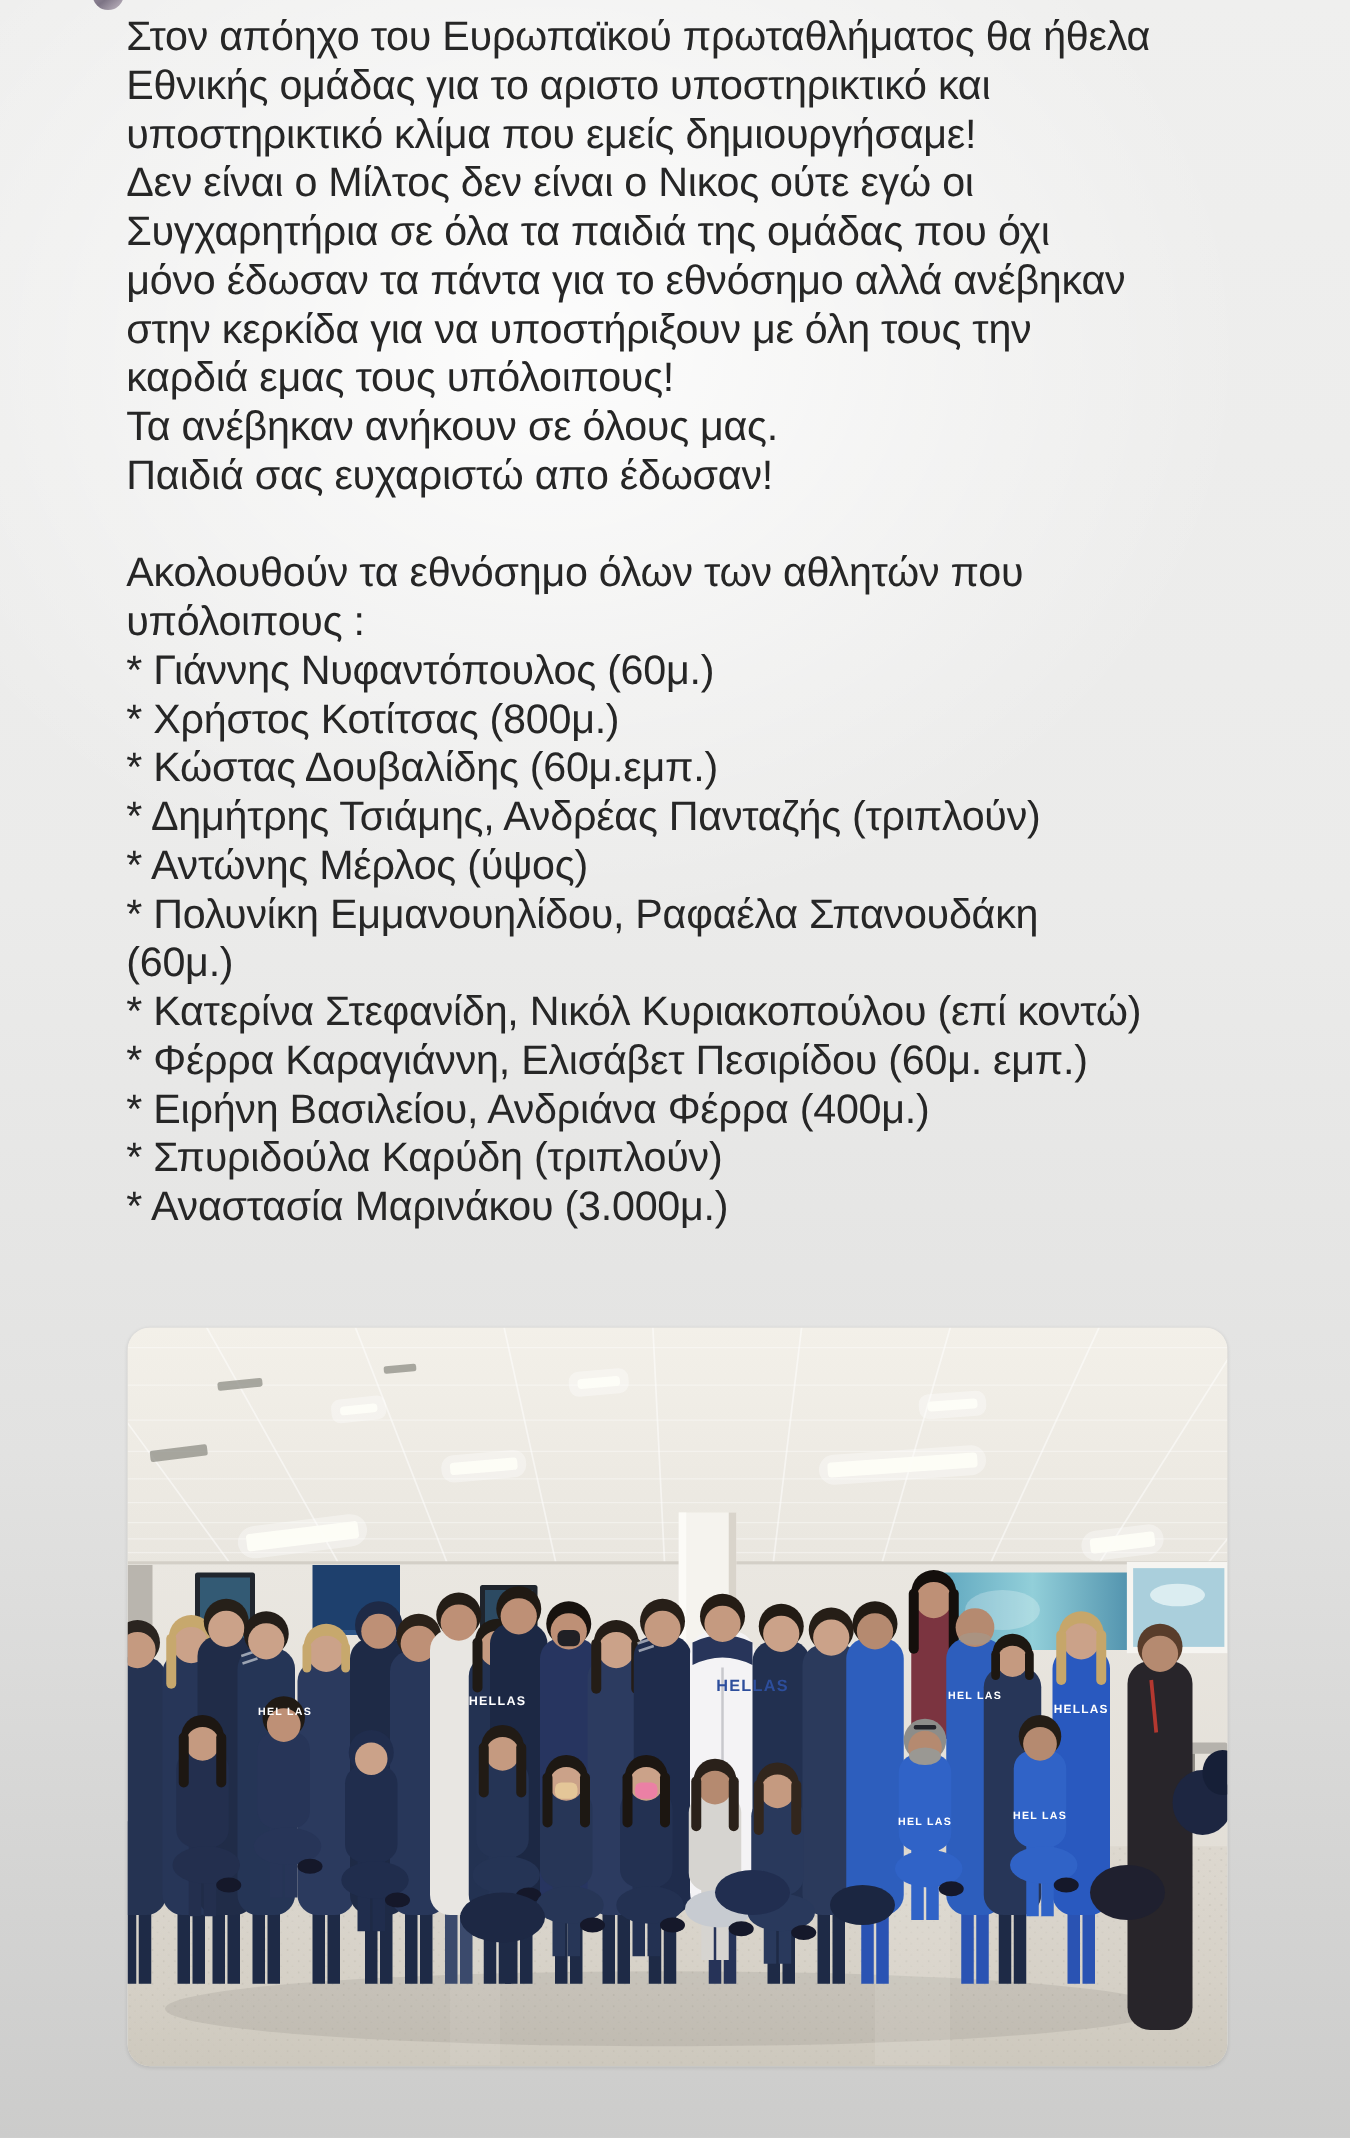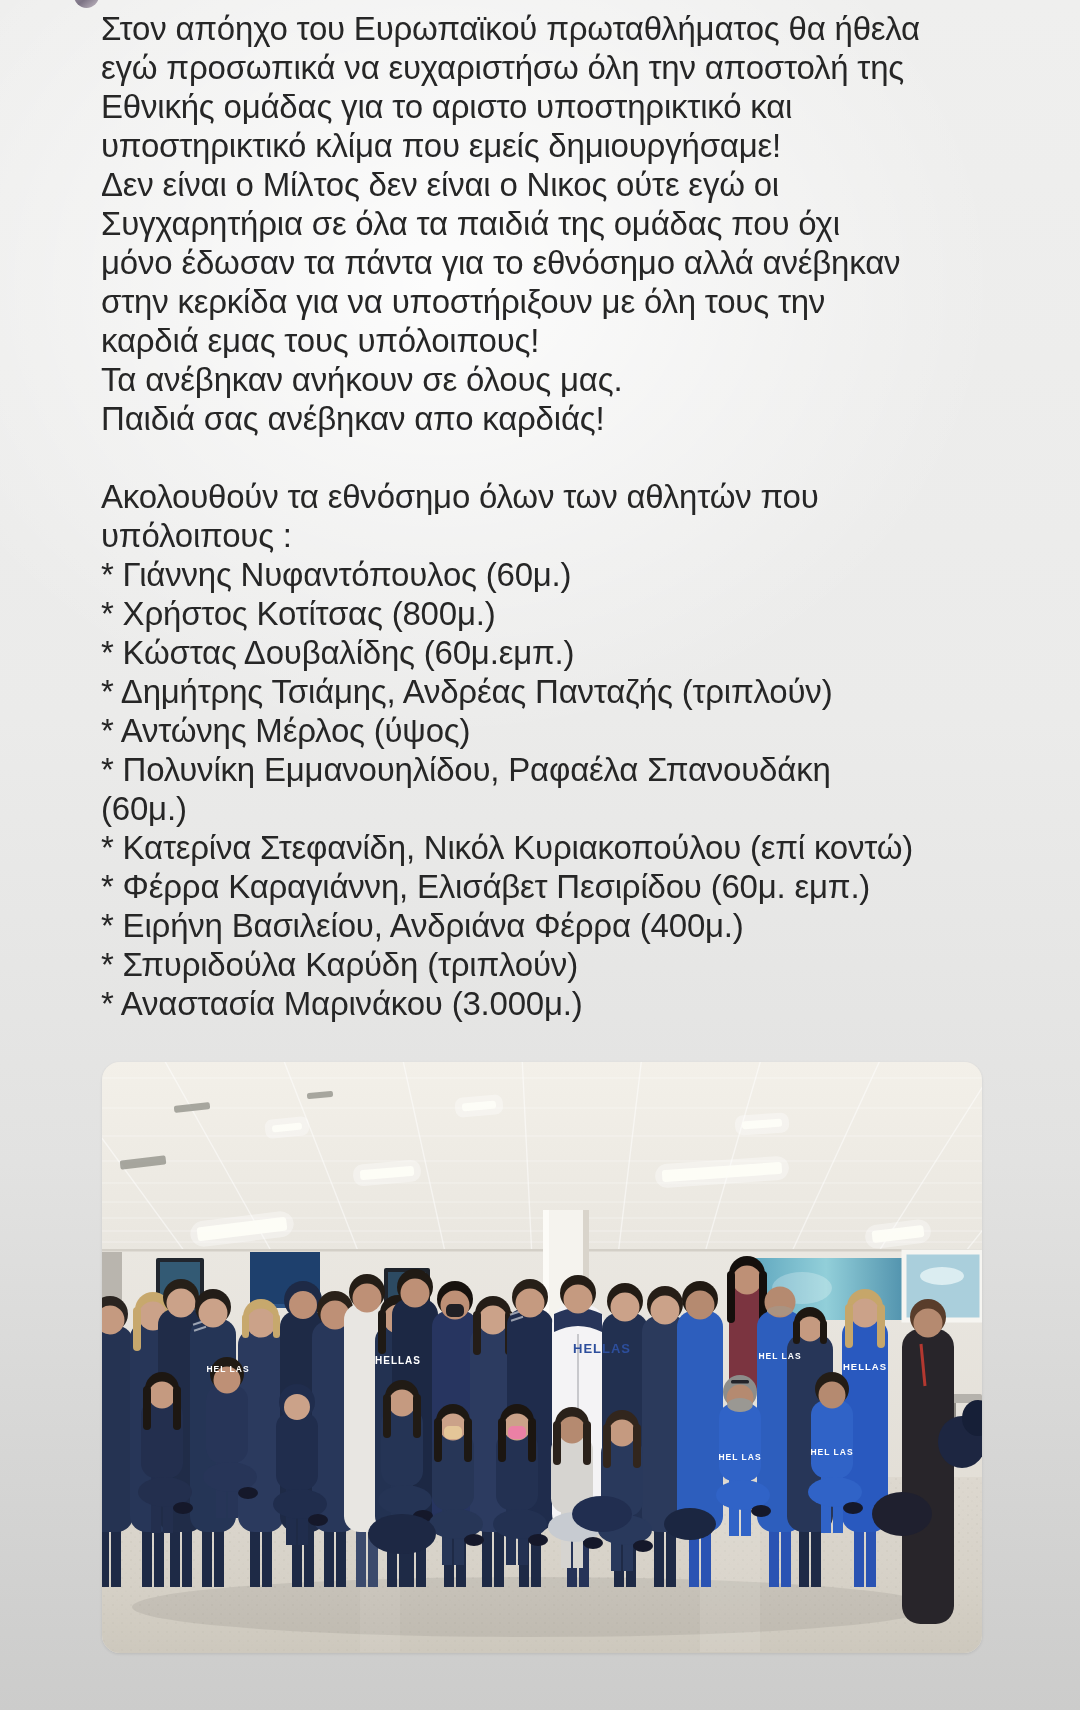--- a/index.html
+++ b/index.html
@@ -30,30 +30,29 @@
 </style>
 </head>
 <body>
 
 <div class="page">
   <div class="glow"></div>
   <div class="avatar"></div>
 
   <div class="post-text">
     <div class="line">Στον απόηχο του Ευρωπαϊκού πρωταθλήματος θα ήθελα</div>
-    <div class="line">εγώ προσωπικά να ευχαριστήσω όλη την αποστολή της</div>
     <div class="line">Εθνικής ομάδας για το αριστο υποστηρικτικό και</div>
     <div class="line">υποστηρικτικό κλίμα που εμείς δημιουργήσαμε!</div>
     <div class="line">Δεν είναι ο Μίλτος δεν είναι ο Νικος ούτε εγώ οι</div>
     <div class="line">Συγχαρητήρια σε όλα τα παιδιά της ομάδας που όχι</div>
     <div class="line">μόνο έδωσαν τα πάντα για το εθνόσημο αλλά ανέβηκαν</div>
     <div class="line">στην κερκίδα για να υποστήριξουν με όλη τους την</div>
     <div class="line">καρδιά εμας τους υπόλοιπους!</div>
     <div class="line">Τα ανέβηκαν ανήκουν σε όλους μας.</div>
-    <div class="line">Παιδιά σας ανέβηκαν απο καρδιάς!</div>
+    <div class="line">Παιδιά σας ευχαριστώ απο έδωσαν!</div>
     <div class="line"></div>
     <div class="line">Ακολουθούν τα εθνόσημο όλων των αθλητών που</div>
     <div class="line">υπόλοιπους :</div>
     <div class="line">* Γιάννης Νυφαντόπουλος (60μ.)</div>
     <div class="line">* Χρήστος Κοτίτσας (800μ.)</div>
     <div class="line">* Κώστας Δουβαλίδης (60μ.εμπ.)</div>
     <div class="line">* Δημήτρης Τσιάμης, Ανδρέας Πανταζής (τριπλούν)</div>
     <div class="line">* Αντώνης Μέρλος (ύψος)</div>
     <div class="line">* Πολυνίκη Εμμανουηλίδου, Ραφαέλα Σπανουδάκη</div>
     <div class="line">(60μ.)</div>

